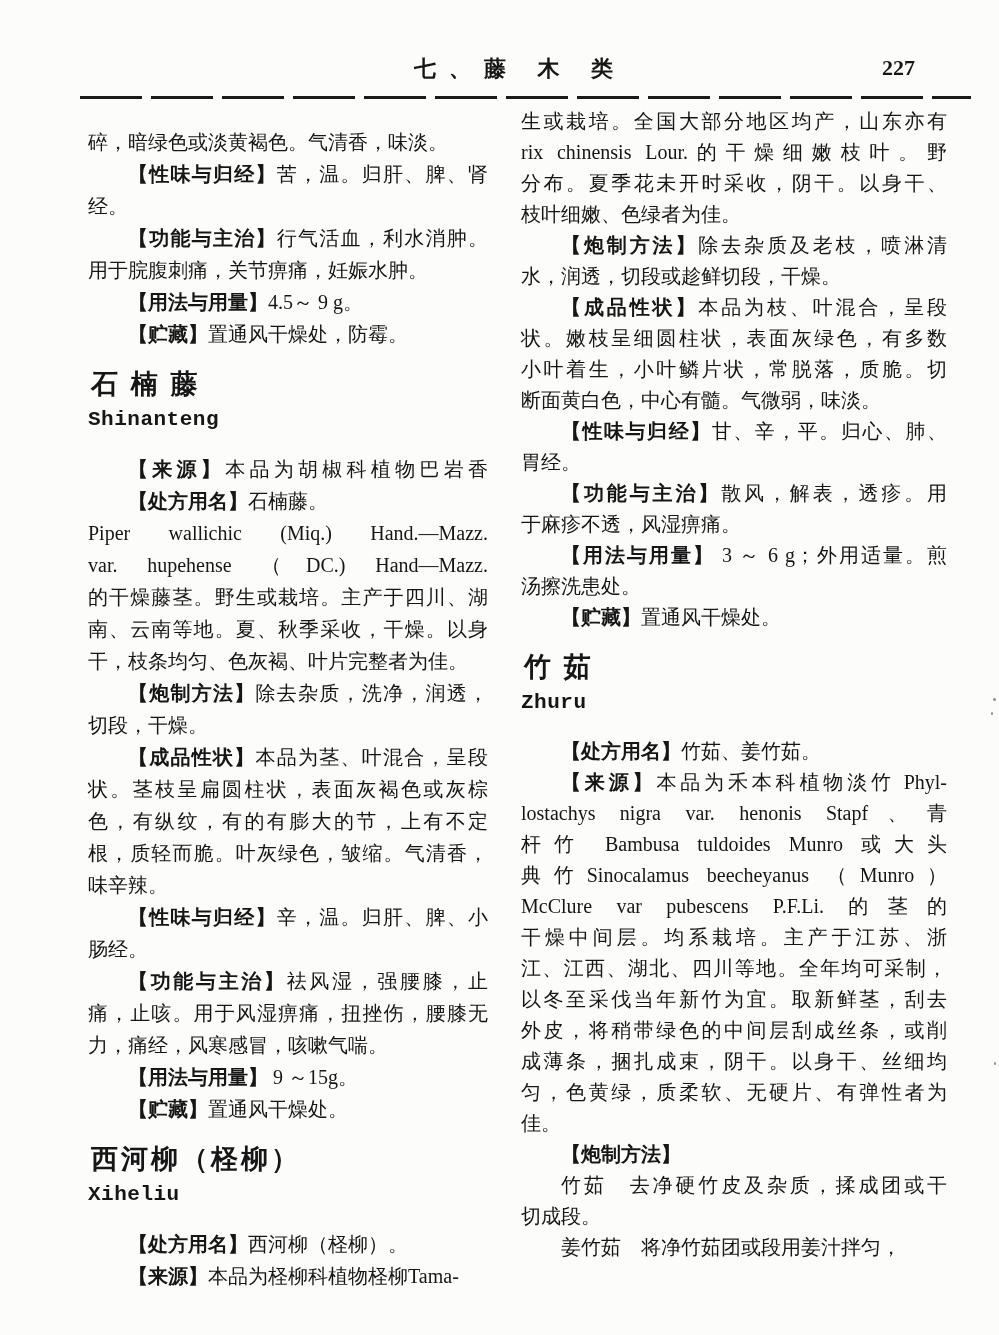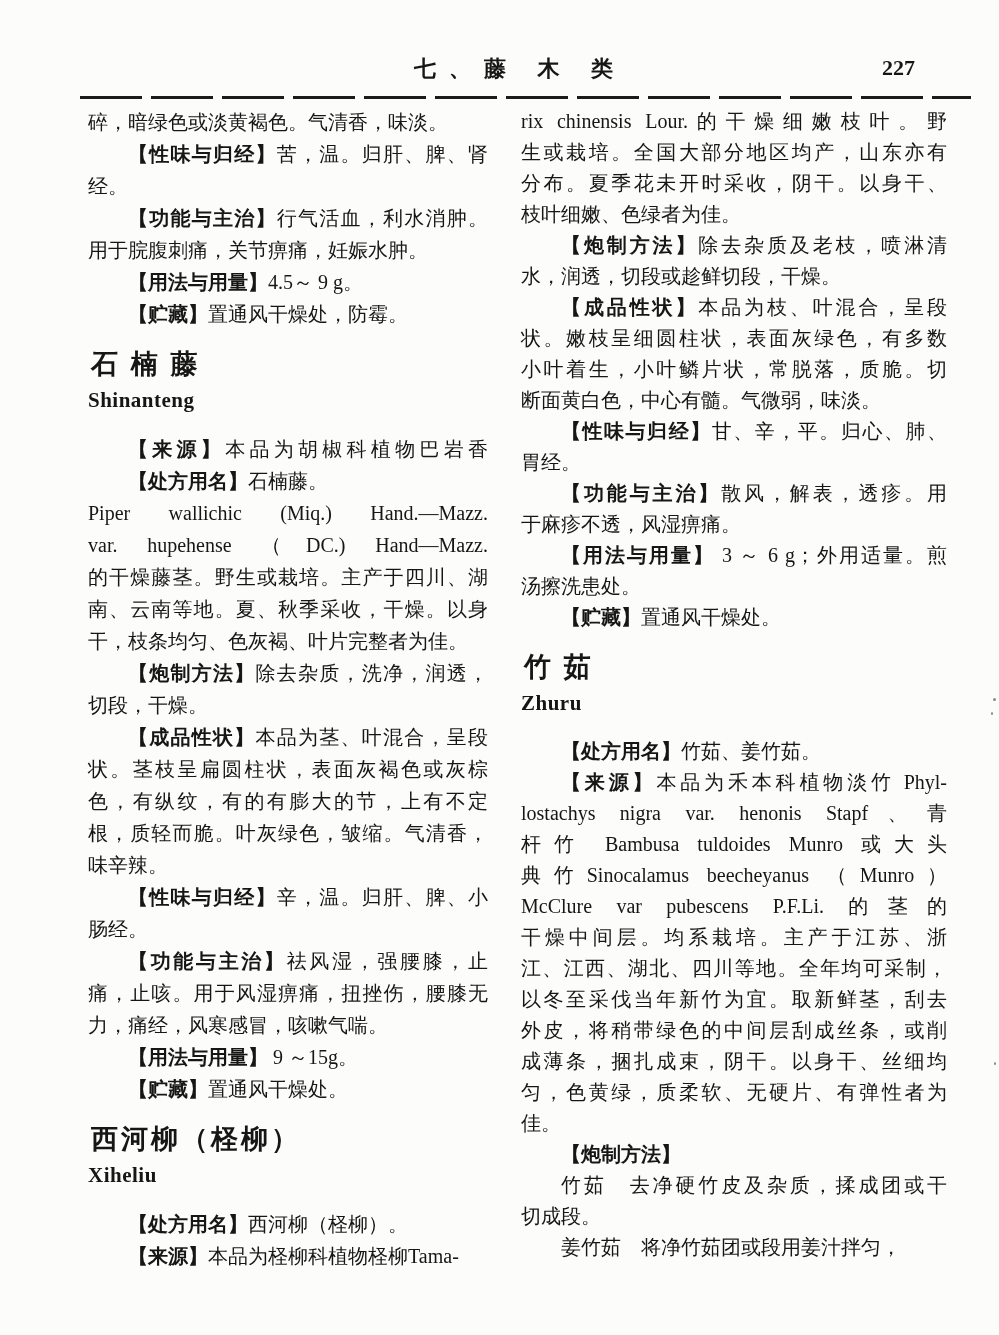--- a/index.html
+++ b/index.html
@@ -26,21 +26,21 @@
     position: absolute; top: 96px; left: 80px; right: 56px; height: 3px;
     background:
       repeating-linear-gradient(90deg, #1b1b1b 0 62px, transparent 62px 71px);
   }
 
   .columns {
     position: absolute; top: 106px; left: 88px; right: 52px;
     display: flex; gap: 33px; align-items: flex-start;
   }
   .col { flex: 0 0 auto; }
-  .col-left  { width: 400px; --lh: 32px; }
+  .col-left  { width: 400px; margin-top: 20px; --lh: 32px; }
   .col-right { width: 426px; --lh: 31px; }
 
   .line {
     font-size: 20px;
     line-height: var(--lh);
     min-height: var(--lh);
     text-align: justify;
     text-align-last: left;
     text-justify: inter-character;
   }
@@ -48,21 +48,21 @@
   .line.indent { text-indent: 2em; }
   .line b { font-weight: bold; }
 
   .entry-heading { text-align: left; padding: 16px 0 18px; }
   .entry-title-cn {
     font-size: 27px; font-weight: bold;
     letter-spacing: 3px; text-indent: 3px;
     line-height: 36px;
   }
   .entry-title-py {
-    font-family: Liberation Serif, serif;
+    font-family: Liberation Mono, monospace;
     font-size: 21px; font-weight: bold;
     line-height: 30px; margin-top: 3px; letter-spacing: 0.5px;
   }
 
   .speck { position: absolute; background: #8a8a88; border-radius: 50%; }
 </style>
 </head>
 <body>
 
 <div class="page">
@@ -105,22 +105,22 @@
         <div class="line indent end"><b>【用法与用量】</b> 9 ～15g。</div>
         <div class="line indent end"><b>【贮藏】</b>置通风干燥处。</div>
         <div class="entry-heading">
           <div class="entry-title-cn">西河柳（柽柳）</div>
           <div class="entry-title-py">Xiheliu</div>
         </div>
         <div class="line indent end"><b>【处方用名】</b>西河柳（柽柳）。</div>
         <div class="line indent end"><b>【来源】</b>本品为柽柳科植物柽柳Tama-</div>
       </div>
     <div class="col col-right">
+        <div class="line fill">生或栽培。全国大部分地区均产，山东亦有</div>
         <div class="line fill">rix chinensis Lour.的干燥细嫩枝叶。野</div>
-        <div class="line fill">生或栽培。全国大部分地区均产，山东亦有</div>
         <div class="line fill">分布。夏季花未开时采收，阴干。以身干、</div>
         <div class="line end">枝叶细嫩、色绿者为佳。</div>
         <div class="line indent fill"><b>【炮制方法】</b>除去杂质及老枝，喷淋清</div>
         <div class="line end">水，润透，切段或趁鲜切段，干燥。</div>
         <div class="line indent fill"><b>【成品性状】</b>本品为枝、叶混合，呈段</div>
         <div class="line fill">状。嫩枝呈细圆柱状，表面灰绿色，有多数</div>
         <div class="line fill">小叶着生，小叶鳞片状，常脱落，质脆。切</div>
         <div class="line end">断面黄白色，中心有髓。气微弱，味淡。</div>
         <div class="line indent fill"><b>【性味与归经】</b>甘、辛，平。归心、肺、</div>
         <div class="line end">胃经。</div>

